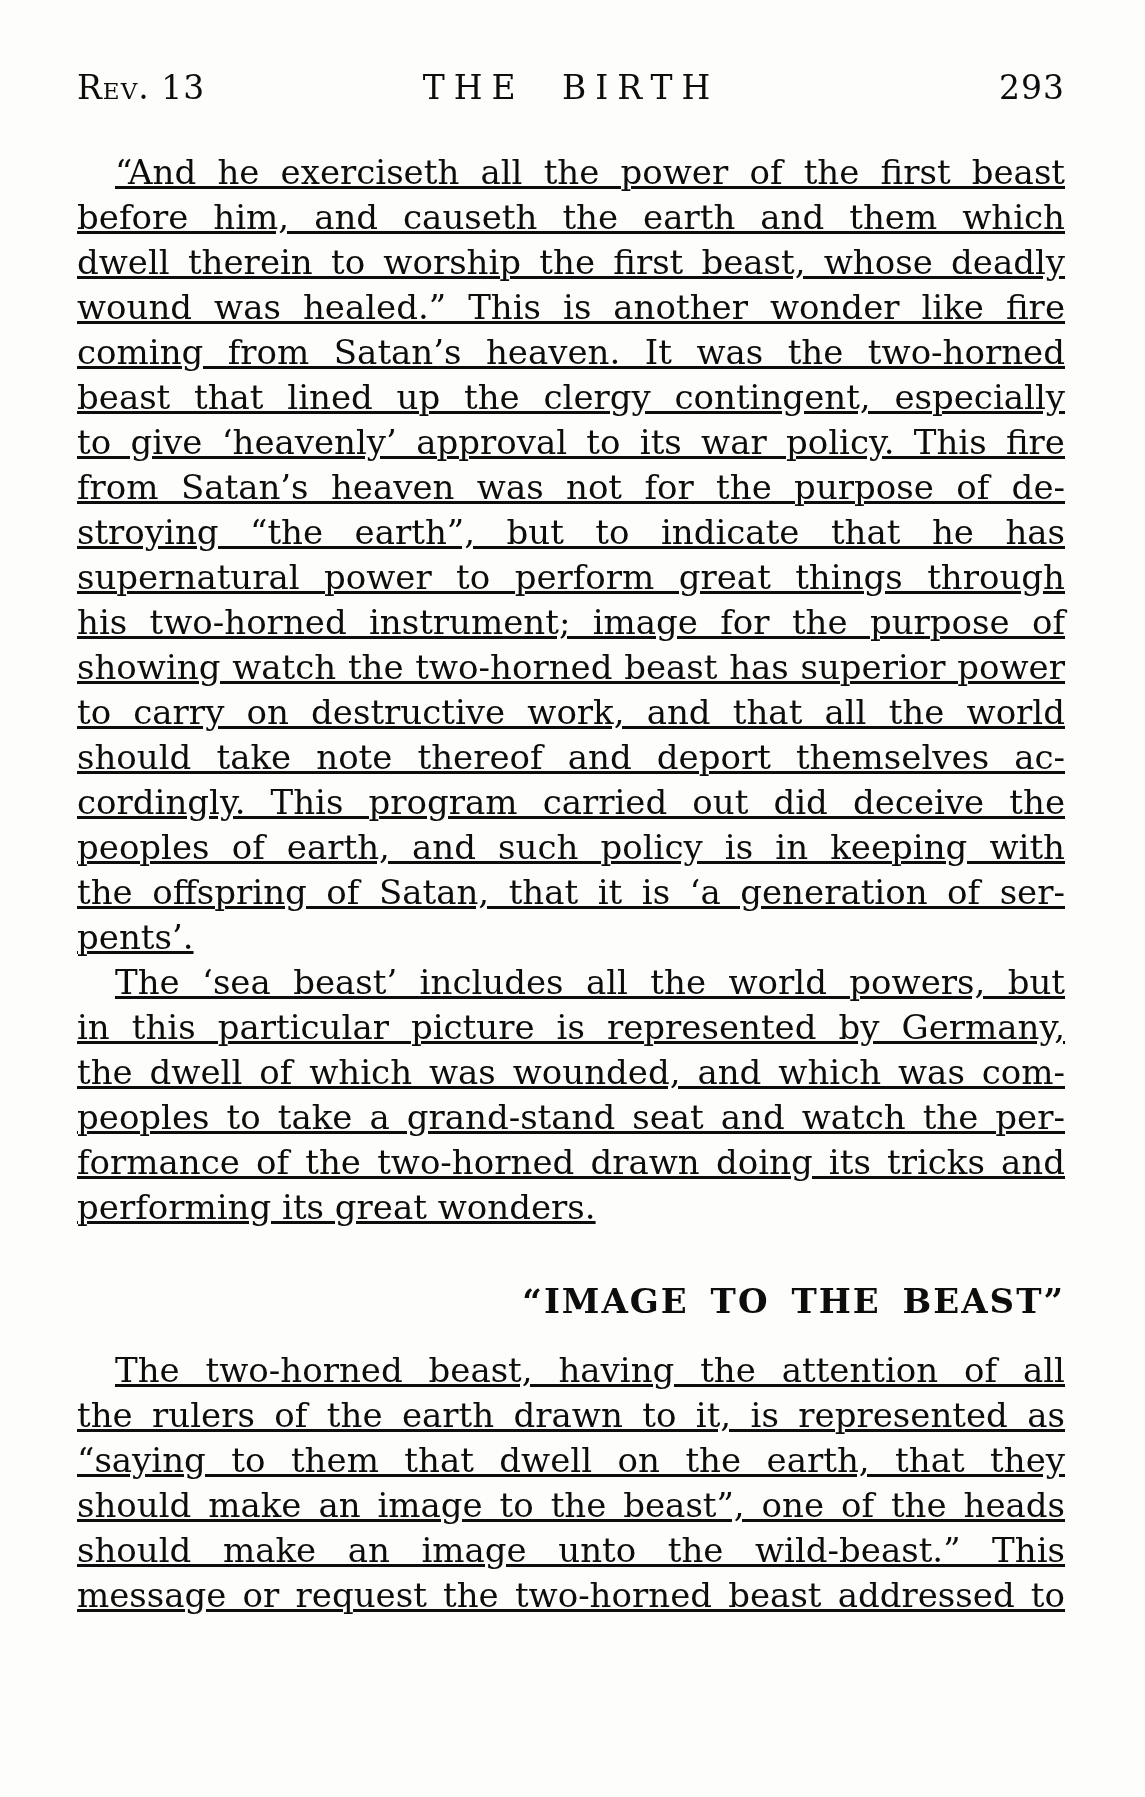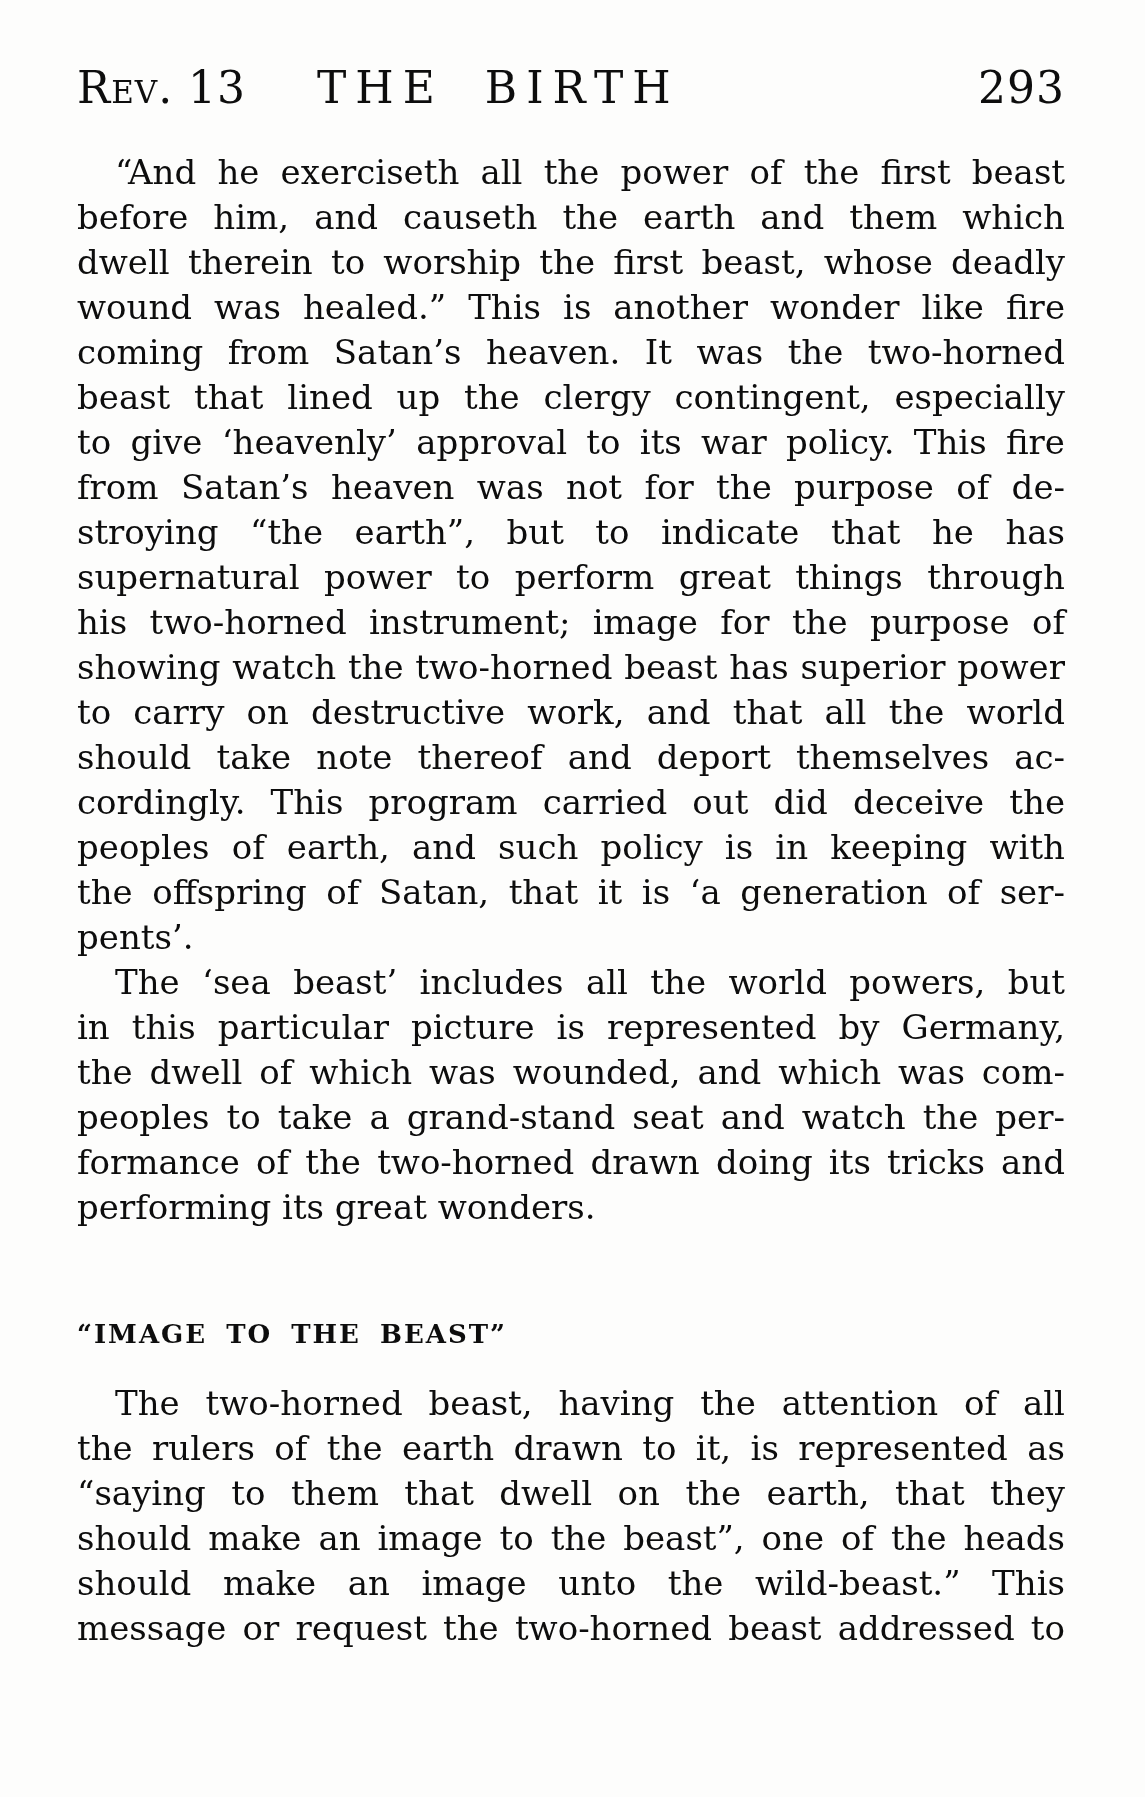--- a/index.html
+++ b/index.html
@@ -15,62 +15,63 @@
     background: #fdfdfc;
     color: #0d0d0d;
     font-family: "DejaVu Serif", "Liberation Serif", serif;
     box-sizing: border-box;
     padding: 70px 80px 0 77px;
   }
   .running-header {
     display: flex;
     align-items: baseline;
     justify-content: space-between;
-    font-size: 44px;
+    font-size: 33px;
     line-height: 36px;
     white-space: nowrap;
   }
   .scripture-ref {
     font-variant: small-caps;
     letter-spacing: 1px;
     width: 240px;
   }
   .running-title {
     letter-spacing: 9px;
     word-spacing: 18px;
-    text-align: left;
+    text-align: center;
     flex: 1;
   }
   .page-number {
     width: 240px;
     text-align: right;
     letter-spacing: 1px;
   }
   .body-text {
     margin-top: 44px;
     font-size: 34px;
   }
   .line {
     line-height: 45px;
     text-align: justify;
     text-align-last: justify;
     white-space: normal;
+    text-decoration: underline;
   }
   .line.indent {
     padding-left: 38px;
   }
   .line.noj {
     text-align-last: left;
   }
   .section-heading {
-    margin-top: 83px;
+    margin-top: 50px;
     margin-bottom: 26px;
-    text-align: left;
+    text-align: right;
     font-weight: bold;
-    font-size: 26px;
+    font-size: 34px;
     line-height: 42px;
     letter-spacing: 2px;
     word-spacing: 8px;
   }
   .italic {
     font-style: italic;
   }
 </style>
 </head>
 <body>

